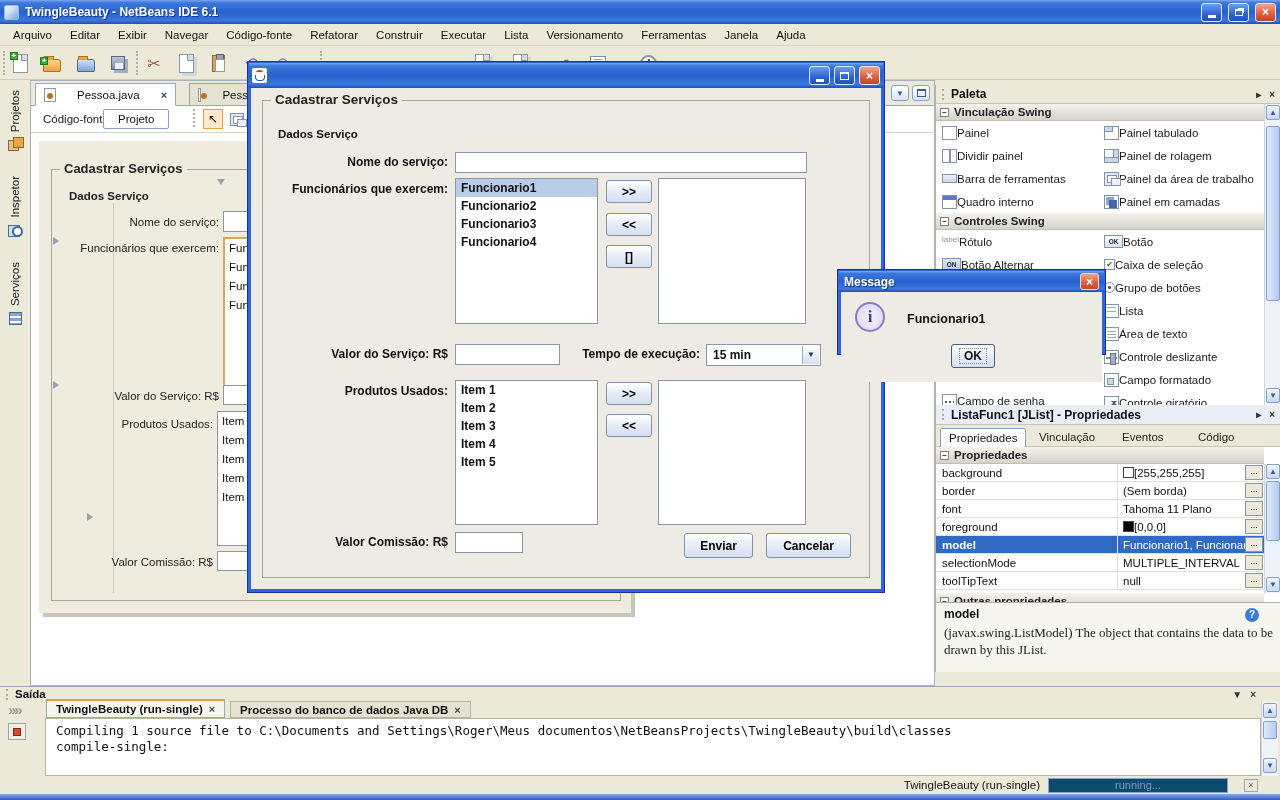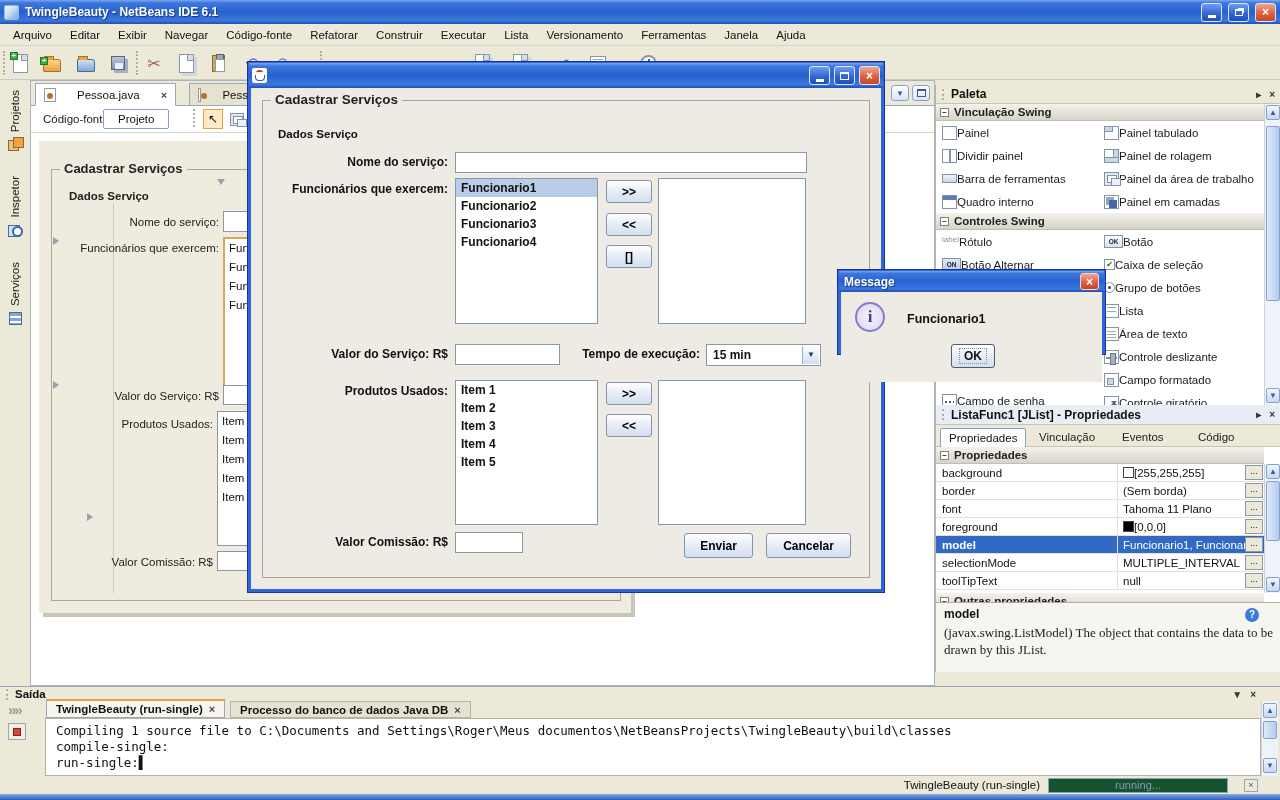--- a/index.html
+++ b/index.html
@@ -169,21 +169,21 @@
   .output{left:0;top:686px;width:1280px;height:92px;background:#ece9d8;border-top:1px solid #98a8b8;}
   .otab1{position:absolute;left:46px;top:12px;height:19px;display:flex;align-items:center;gap:6px;padding:0 9px;background:#f8f6ec;border:1px solid #9aa8b8;border-top:2px solid #e8a048;font-weight:bold;font-size:11.5px;}
   .otab2{position:absolute;left:230px;top:14px;height:17px;display:flex;align-items:center;gap:6px;padding:0 9px;background:#e6e2d2;border:1px solid #b8b4a4;font-size:11.5px;font-weight:bold;}
   .console{position:absolute;left:45px;top:31px;width:1216px;height:58px;background:#fff;border:1px solid #b8b4a4;font-family:"DejaVu Sans Mono","Liberation Mono",monospace;font-size:12.5px;color:#111;padding:4px 10px;line-height:16px;}
   .run-arrows{position:absolute;left:8px;top:14px;color:#9a9a94;font-size:15px;font-weight:bold;letter-spacing:-2px;}
   .stopbtn{position:absolute;left:8px;top:36px;width:18px;height:17px;border:1px solid #98a8b8;background:#f6ece2;display:flex;align-items:center;justify-content:center;}
   .stopbtn i{width:8px;height:8px;background:#d04838;border:1px solid #802818;}
 
   
   .statusbar{left:0;top:778px;width:1280px;height:16px;background:#ece9d8;font-size:11.5px;}
-  .progress{position:absolute;left:1048px;top:0px;width:180px;height:15px;background:#14532d;border:1px solid #8aa0c8;color:#8898b8;text-align:center;font-size:11px;line-height:13px;}
+  .progress{position:absolute;left:1048px;top:0px;width:180px;height:15px;background:#0c4a6e;border:1px solid #8aa0c8;color:#8898b8;text-align:center;font-size:11px;line-height:13px;}
   .sclose{position:absolute;left:1244px;top:1px;width:14px;height:13px;border:1px solid #98a8b8;background:#ece9d8;color:#556;font-size:9px;line-height:11px;text-align:center;}
   .bottomstrip{left:0;top:794px;width:1280px;height:6px;background:linear-gradient(#86abe0,#2d5fc0);}
 </style>
 </head>
 <body>
 
 <div class="screen">
 
   <div class="abs titlebar win-grad">
     <span class="nb-cube"></span>
@@ -548,21 +548,20 @@
       <span>TwingleBeauty (run-single)</span>
       <span class="tab-x">×</span>
     </div>
     <div class="otab2">
       <span>Processo do banco de dados Java DB</span>
       <span class="tab-x">×</span>
     </div>
     <div class="console">
       <div>Compiling 1 source file to C:\Documents and Settings\Roger\Meus documentos\NetBeansProjects\TwingleBeauty\build\classes</div>
       <div>compile-single:</div>
-      <div><span>run-single:</span><span>▌</span></div>
     </div>
     <div class="vscroll" style="left:1261px;top:14px;width:17px;height:75px">
       <span class="sb" style="top:2px">▲</span>
       <span class="sb-thumb" style="top:20px;height:18px"></span>
       <span class="sb" style="top:57px">▼</span>
     </div>
   </div>
 
   <div class="abs statusbar">
     <span style="position:absolute;left:900px;top:1px;width:140px;text-align:right">TwingleBeauty (run-single)</span>

